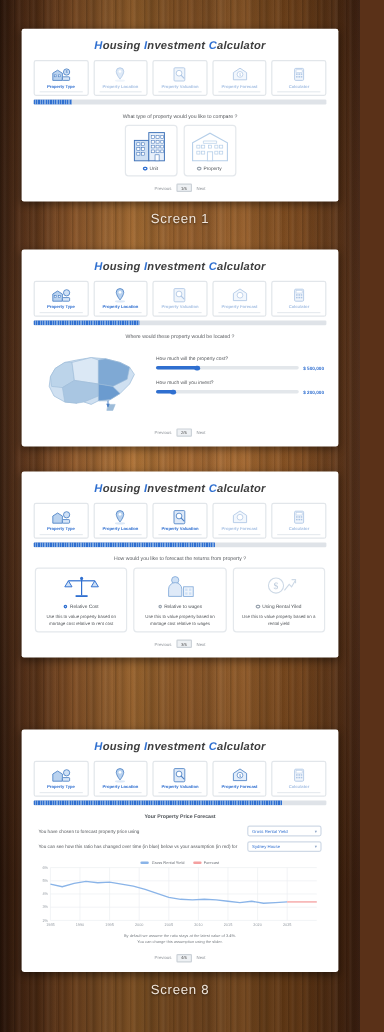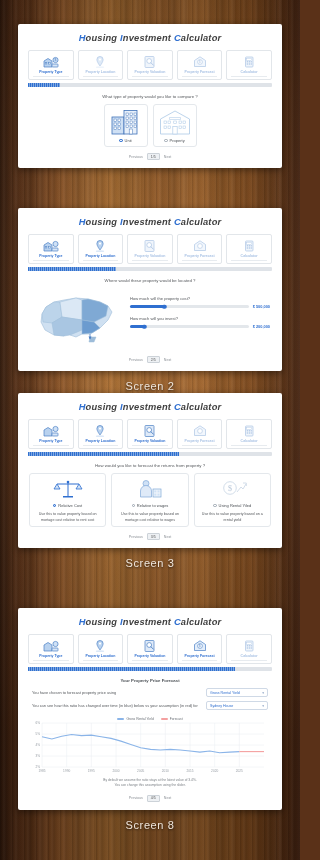--- a/index.html
+++ b/index.html
@@ -352,20 +352,21 @@
           </div>
         </div>
       </div>
 
       <div class="navbtns">
         <span class="navlink">Previous</span>
         <span class="navpage">1/5</span>
         <span class="navlink">Next</span>
       </div>
     </div>
+    <div class="screen-caption">Screen 1</div>
   </div>
 
   <div class="screen-block" style="top:208px;">
     <div class="card">
 
       <div class="app-title">
         <span class="hl">H</span>ousing <span class="hl">I</span>nvestment <span class="hl">C</span>alculator
       </div>
 
       <div class="stepper">
@@ -471,21 +472,20 @@
           </div>
         </div>
       </div>
 
       <div class="navbtns">
         <span class="navlink">Previous</span>
         <span class="navpage">2/5</span>
         <span class="navlink">Next</span>
       </div>
     </div>
-    <div class="screen-caption">Screen 2</div>
   </div>
 
   <div class="screen-block" style="top:393px;">
     <div class="card">
 
       <div class="app-title">
         <span class="hl">H</span>ousing <span class="hl">I</span>nvestment <span class="hl">C</span>alculator
       </div>
 
       <div class="stepper">
@@ -608,21 +608,20 @@
           <div class="opt3-desc">Use this to value property based on a rental yield</div>
         </div>
       </div>
 
       <div class="navbtns">
         <span class="navlink">Previous</span>
         <span class="navpage">3/5</span>
         <span class="navlink">Next</span>
       </div>
     </div>
-    <div class="screen-caption">Screen 3</div>
   </div>
 
   <div class="screen-block" style="top:608px;">
     <div class="card">
 
       <div class="app-title">
         <span class="hl">H</span>ousing <span class="hl">I</span>nvestment <span class="hl">C</span>alculator
       </div>
 
       <div class="stepper">

